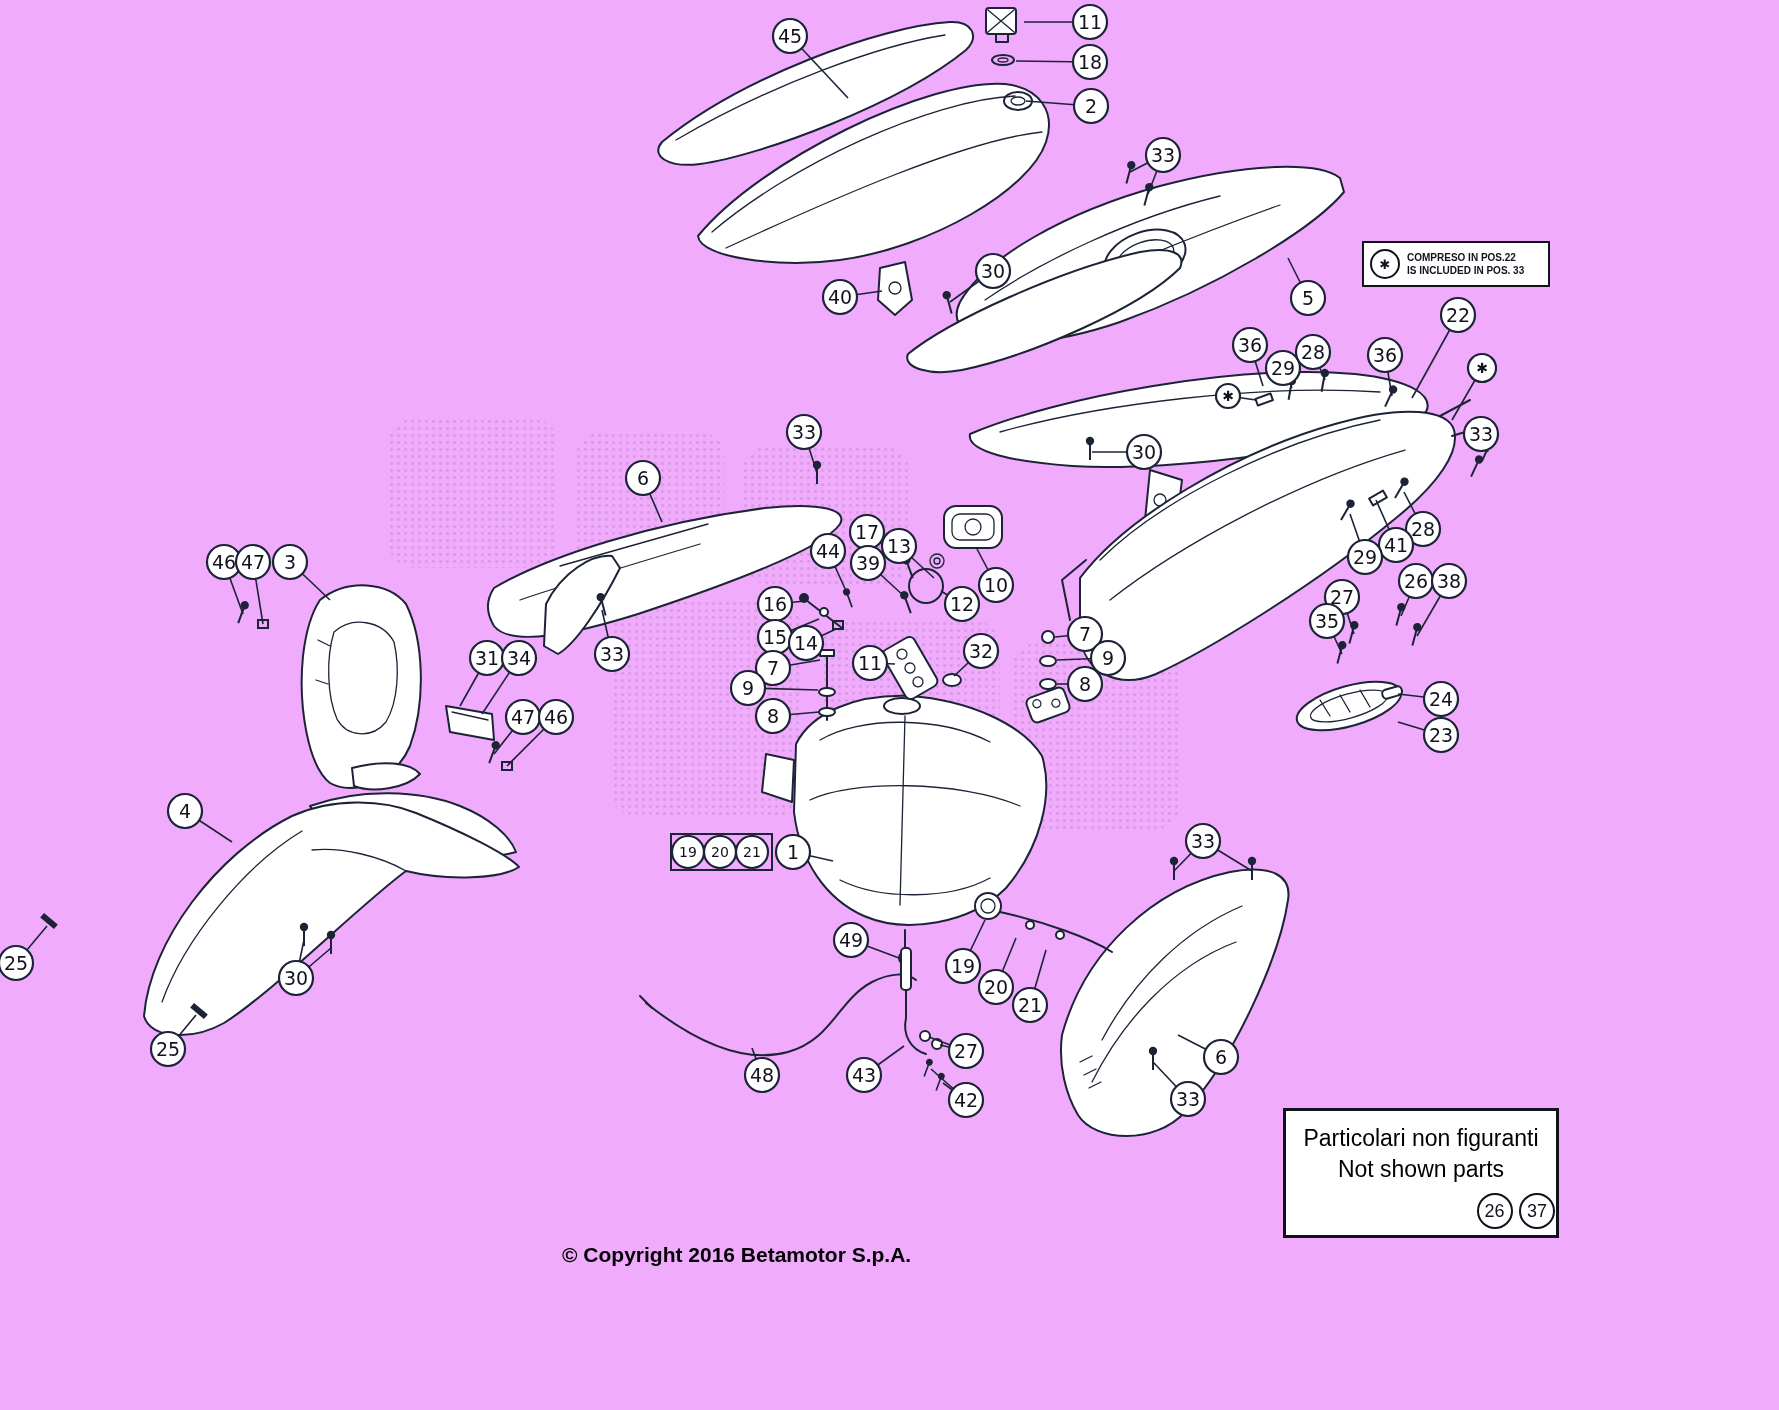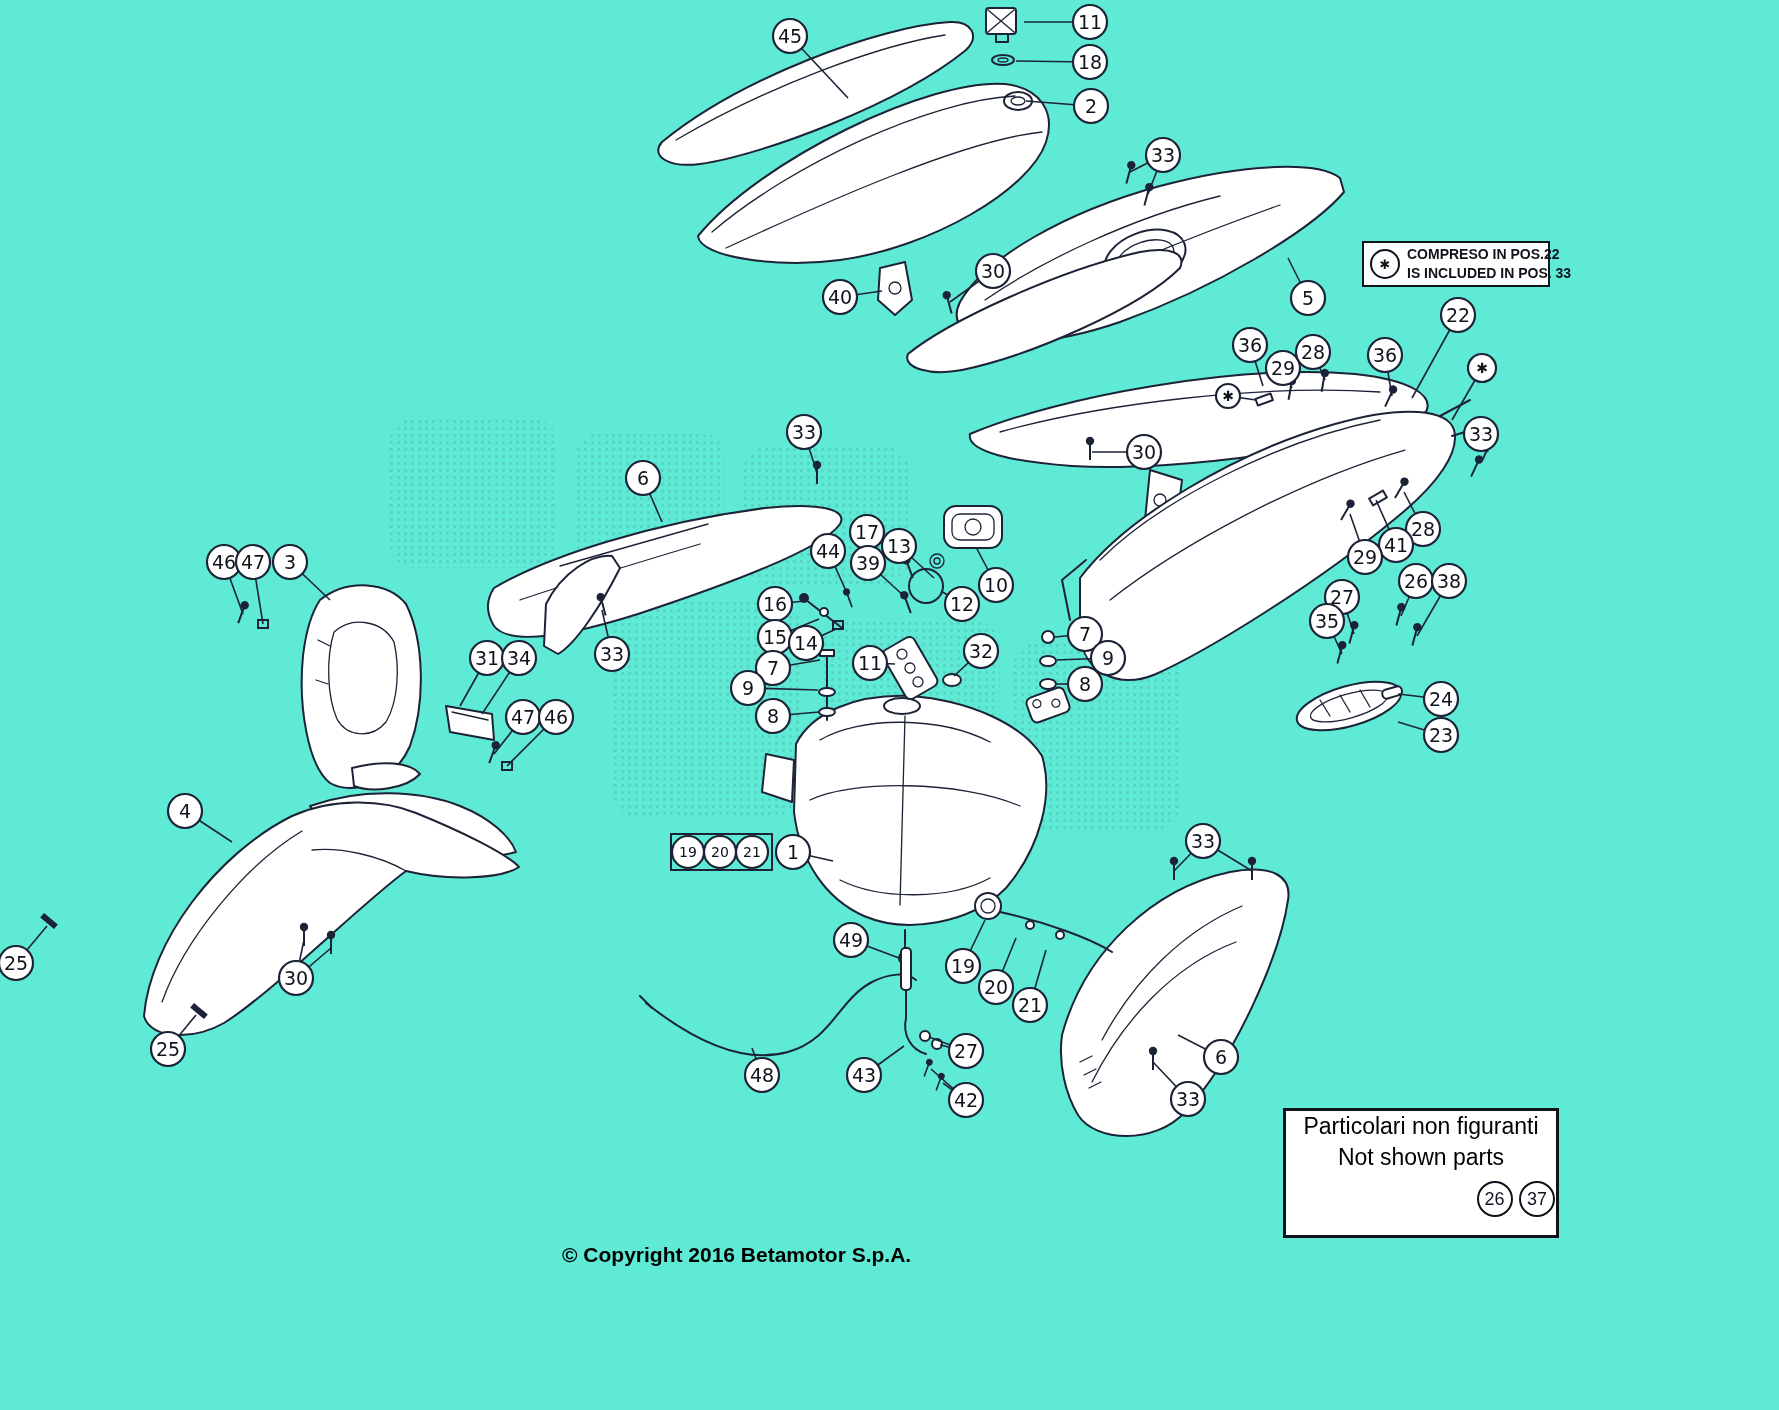--- a/index.html
+++ b/index.html
@@ -1,32 +1,32 @@
 <!DOCTYPE html>
 <html><head>
 <meta charset="utf-8">
 <style>
   html,body{margin:0;padding:0;background:#fff;}
-  .canvas{position:relative;width:1779px;height:1410px;background:#5eead4;overflow:hidden;
+  .canvas{position:relative;width:1779px;height:1410px;background:#f0abfc;overflow:hidden;
           font-family:"Liberation Sans","DejaVu Sans",sans-serif;color:#10131c;}
   svg{position:absolute;left:0;top:0;font-family:"DejaVu Sans",sans-serif;}
   svg .ln{fill:none;stroke:#1c2336;stroke-width:2;stroke-linecap:round;stroke-linejoin:round;}
   svg .thin{fill:none;stroke:#1c2336;stroke-width:1.3;stroke-linecap:round;}
   svg .fw{fill:#fff;stroke:#1c2336;stroke-width:2;stroke-linejoin:round;}
   svg .sd{fill:#1c2336;stroke:none;}
   .wm{position:absolute;opacity:.12;background-image:radial-gradient(#333 1.3px,transparent 1.6px);
       background-size:7px 7px;border-radius:26px;}
   .balloon{display:inline-flex;align-items:center;justify-content:center;border:2px solid #10131c;
            border-radius:50%;background:#fff;color:#10131c;}
   .note-box1{position:absolute;left:1362px;top:241px;width:188px;height:46px;border:2px solid #10131c;
              background:#fff;display:flex;align-items:center;gap:7px;padding:0 6px;box-sizing:border-box;}
   .note-box1 .balloon{width:26px;height:26px;flex:0 0 26px;font-size:13px;}
-  .note1-text{font-size:14px;font-weight:700;line-height:1.35;white-space:nowrap;}
+  .note1-text{font-size:10px;font-weight:700;line-height:1.35;white-space:nowrap;}
   .note-box2{position:absolute;left:1283px;top:1108px;width:276px;height:130px;border:3px solid #10131c;
-             background:#fff;box-sizing:border-box;text-align:center;}
+             background:#fff;box-sizing:border-box;text-align:center;padding-top:12px;}
   .note-box2 .line{font-size:23px;line-height:1.35;color:#000;}
   .note-box2 .balloons{margin-top:8px;text-align:right;}
   .note-box2 .balloon{width:32px;height:32px;font-size:18px;margin:0 1px;}
   .copyright{position:absolute;left:562px;top:1243px;font-size:21px;font-weight:600;color:#000;}
 </style>
 </head>
 <body>
 
 <div class="canvas">
 

